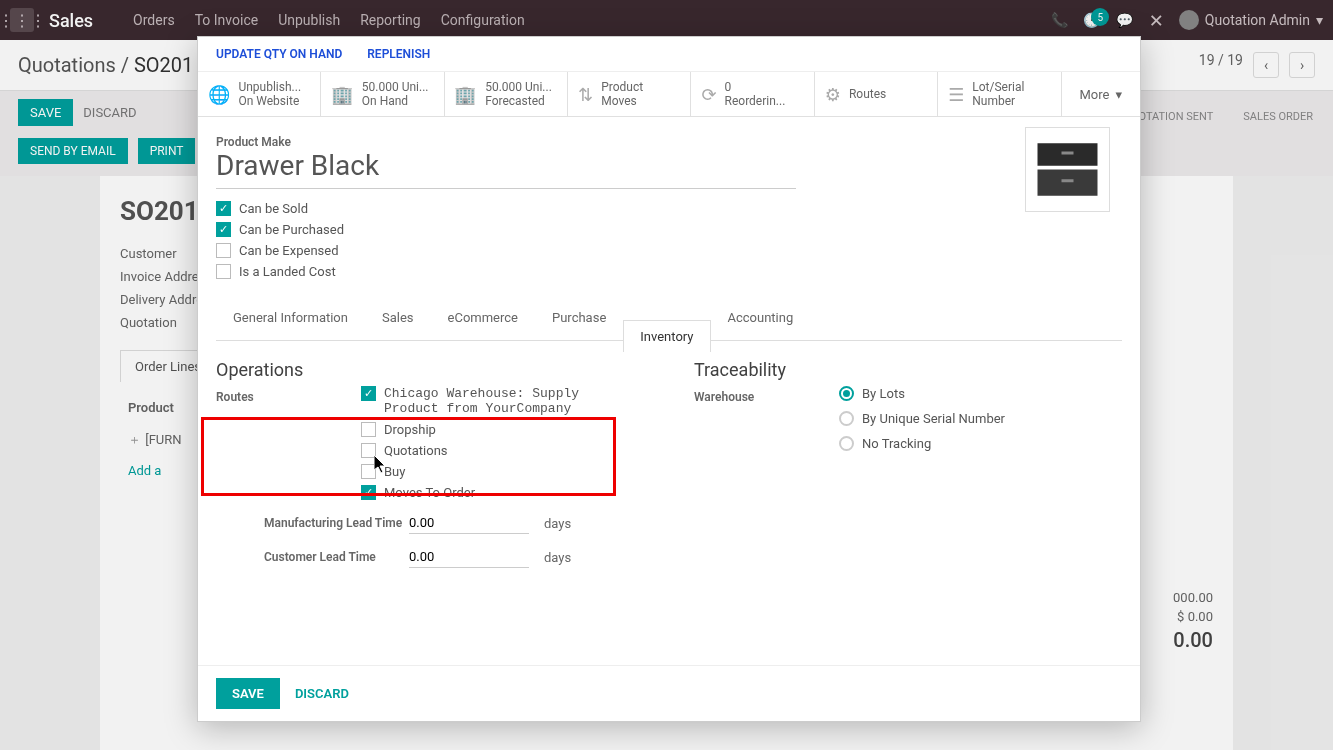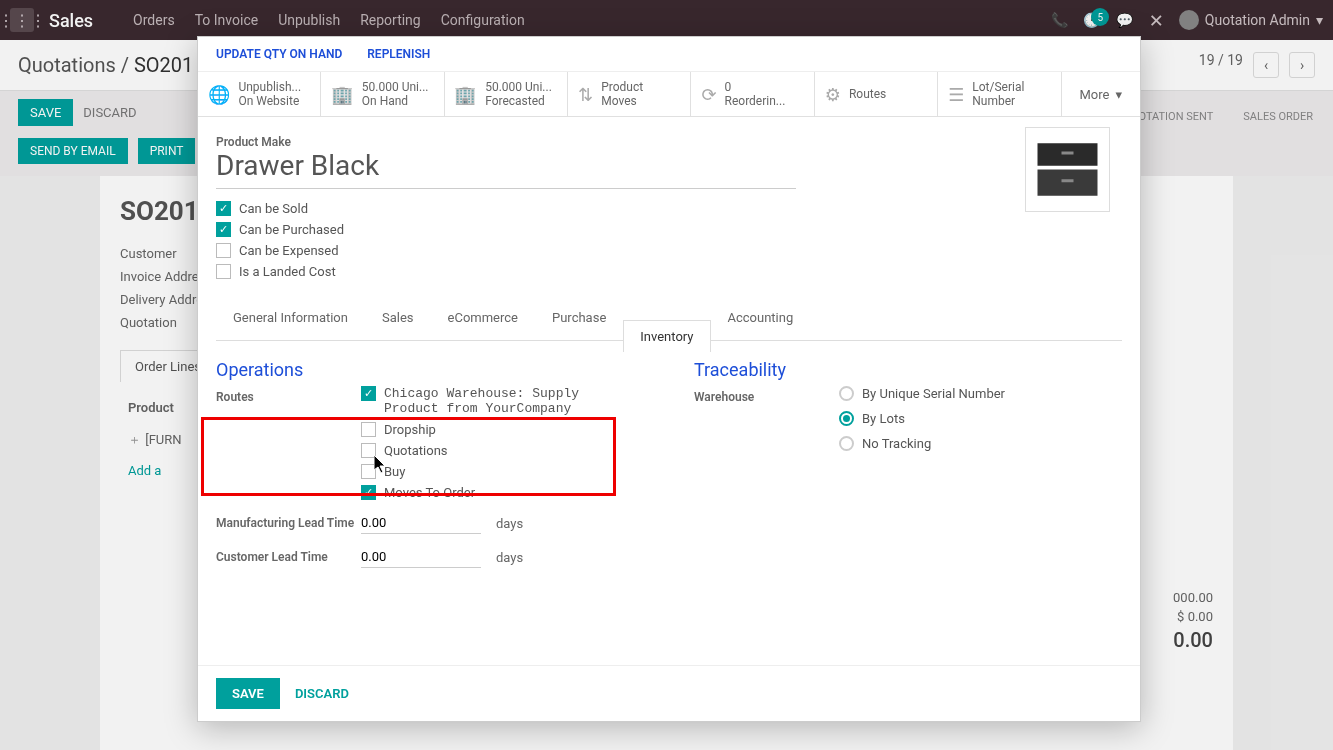--- a/index.html
+++ b/index.html
@@ -67,27 +67,27 @@
 
 .product-img { position:absolute; right:30px; top:10px; width:85px; height:85px; border:1px solid #ddd; padding:4px; display:flex; align-items:center; justify-content:center; }
 .product-img svg { width:100%; height:100%; }
 
 .inner-tabs { margin-top:22px; border-bottom:1px solid #ddd; display:flex; }
 .inner-tab { padding:8px 16px; font-size:13px; color:#666; cursor:pointer; border:1px solid transparent; border-bottom:none;text-align:right; }
 .inner-tab.active { border-color:#ddd; background:#fff; position:relative; top:12px; color:#333;margin-top:7px; }
 
 .ops-section { display:flex; margin-top:18px; gap:50px; }
 .col { flex:1; }
-.section-title { font-size:18px; color:#1d4ed8; margin-bottom:10px; }
+.section-title { font-size:18px; color:#404040; margin-bottom:10px; }
 .small-label { font-size:12px; color:#666; font-weight:600; }
 .route-list { margin-left:145px; margin-top:-18px; }
 .route-item { display:flex; align-items:flex-start; gap:8px; font-size:13px; color:#555; margin-bottom:6px; }
 
 .lead-row { display:flex; align-items:center; margin-top:12px; }
-.lead-row .lbl { width:145px; font-size:12px; font-weight:600; color:#666; }
+.lead-row .lbl { width:145px; font-size:12px; font-weight:600; color:#666;margin-left:48px; }
 .lead-row input { width:120px; border:none; border-bottom:1px solid #ccc; padding:3px 0; font-size:13px; }
 .lead-row .unit { margin-left:15px; font-size:13px; color:#666; }
 
 .radio { width:15px; height:15px; border-radius:50%; border:2px solid #ccc; display:inline-block; cursor:pointer; position:relative; }
 .radio.selected { border-color:#00a09d; }
 .radio.selected::after { content:""; position:absolute; inset:2px; background:#00a09d; border-radius:50%; }
 
 .track-list .route-item { margin-bottom:10px; }
 
 .modal-footer { padding:12px 18px; border-top:1px solid #eee; display:flex; gap:15px; align-items:center; }
@@ -314,26 +314,26 @@
           <input value="0.00" style="">
           <span class="unit">days</span>
         </div>
       </div>
 
       <div class="col">
         <div class="section-title">Traceability</div>
         <div class="small-label">Warehouse</div>
         <div class="route-list track-list">
           <div class="route-item">
+              <span class="radio selected"></span>
+              <span>By Lots</span>
+            </div>
+          <div class="route-item">
               <span class="radio"></span>
               <span>By Unique Serial Number</span>
-            </div>
-          <div class="route-item">
-              <span class="radio selected"></span>
-              <span>By Lots</span>
             </div>
           <div class="route-item">
               <span class="radio"></span>
               <span>No Tracking</span>
             </div>
         </div>
       </div>
     </div>
   </div>
 

